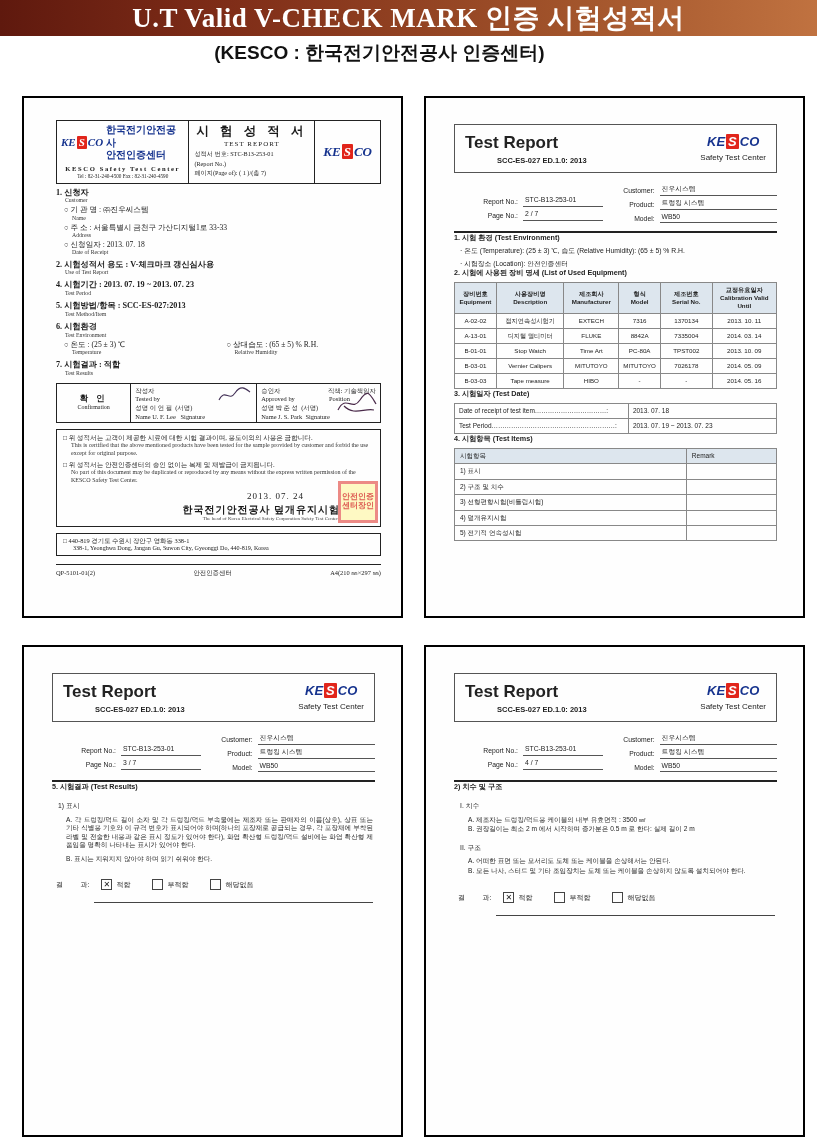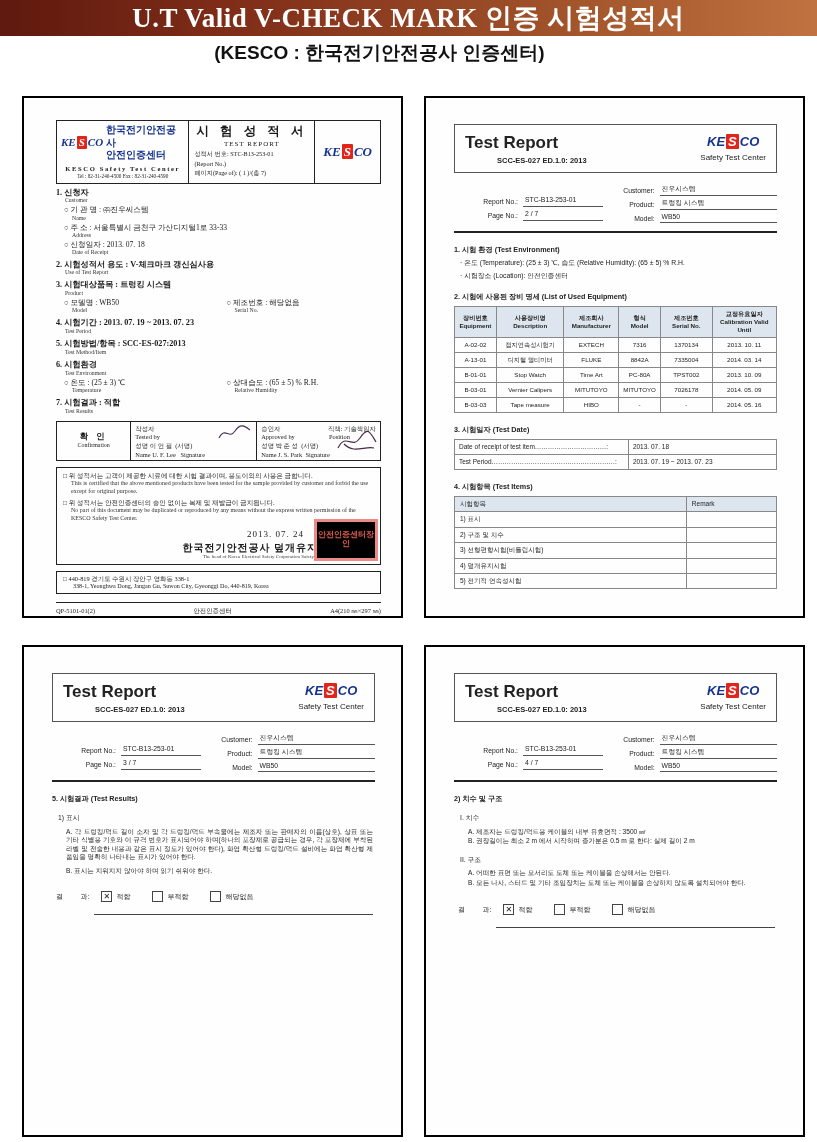--- a/index.html
+++ b/index.html
@@ -55,22 +55,22 @@
   .c3 .pos{display:flex;justify-content:space-between;}
   .sig-svg{position:absolute;top:2px;right:4px;}
   .notes{border:1.2px solid #222;margin-top:6px;padding:4px 6px 4px;position:relative;}
   .note .kr{font-size:6.6px;}
   .note .en{font-size:6px;color:#333;margin-left:8px;line-height:1.25;}
   .note+.note{margin-top:4px;}
   .issue{font-size:9px;letter-spacing:1px;text-align:right;margin-right:70px;margin-top:7px;}
   .head-kr{text-align:right;margin-right:34px;font-size:10px;font-weight:bold;
            letter-spacing:1px;margin-top:2px;}
   .head-en{text-align:right;margin-right:36px;font-size:5px;color:#444;}
-  .stamp{position:absolute;right:2px;bottom:3px;width:64px;height:42px;
-         background:#000000;border:3px solid #ec8a85;box-sizing:border-box;
+  .stamp{position:absolute;right:2px;bottom:3px;width:40px;height:42px;
+         background:#fef9c3;border:3px solid #ec8a85;box-sizing:border-box;
          display:flex;align-items:center;justify-content:center;overflow:hidden;}
   .stamp span{color:#dd5a52;font-weight:bold;font-size:8px;line-height:1.1;
               text-align:center;word-break:break-all;}
   .addr{border:1.2px solid #222;margin-top:6px;padding:3px 6px;font-size:6.4px;}
   .addr .en{margin-left:10px;font-size:6.1px;}
   .d1-foot{margin-top:8px;border-top:1.2px solid #222;padding-top:4px;
            display:flex;justify-content:space-between;font-size:6.4px;}
   
   .doc{position:absolute;inset:0;padding:26px 26px 0 28px;box-sizing:border-box;
        font-size:7px;color:#222;line-height:1.3;}
@@ -80,21 +80,21 @@
   .rstd{font-size:7.5px;font-weight:bold;margin-top:2px;margin-left:32px;}
   .rright{text-align:center;padding-top:2px;}
   .rcenter{font-size:8px;margin-top:4px;}
   .info{display:flex;margin-top:9px;}
   .info-left{width:46%;padding-left:12px;box-sizing:border-box;margin-top:11px;}
   .info-right{width:54%;box-sizing:border-box;}
   .irow{display:flex;align-items:flex-end;margin-top:3px;}
   .ilabel{width:52px;text-align:right;margin-right:5px;font-size:6.8px;flex:none;}
   .ival{flex:1;border-bottom:1px solid #555;font-size:6.8px;padding:0 2px 1px;}
   .divider{height:2px;background:#222;margin-top:8px;}
-  .sec-title{font-weight:bold;font-size:7.2px;margin-top:12px;}
+  .sec-title{font-weight:bold;font-size:7.2px;}
   .body-line{margin-top:4px;margin-left:6px;font-size:6.8px;}
   table{border-collapse:collapse;width:100%;margin-top:4px;}
   .et th,.et td{border:1px solid #888;font-size:6.2px;text-align:center;padding:3px 1px;}
   .et th{background:#dde6ee;}
   .et th .en{font-weight:bold;}
   .dt td{border:1px solid #888;font-size:6.5px;padding:3px 4px;text-align:left;}
   .dt td:first-child{width:54%;}
   .it th,.it td{border:1px solid #888;font-size:6.5px;text-align:left;padding:3px 5px;}
   .it th{background:#dde6ee;font-weight:normal;}
   .it .rem{width:28%;}
@@ -159,34 +159,20 @@
       <div class="sub-en">Address</div>
       <div class="sub">○ 신청일자 : 2013. 07. 18</div>
       <div class="sub-en">Date of Receipt</div>
     </div>
 
     <div class="sec">
       <div class="kr">2. 시험성적서 용도 : V-체크마크 갱신심사용</div>
       <div class="en">Use of Test Report</div>
     </div>
 
-    <div class="sec">
-      <div class="kr">3. 시험대상품목 : 트렁킹 시스템</div>
-      <div class="en">Product</div>
-      <div class="two-col">
-        <div>
-          <div class="sub">○ 모델명 : WB50</div>
-          <div class="sub-en">Model</div>
-        </div>
-        <div>
-          <div class="sub">○ 제조번호 : 해당없음</div>
-          <div class="sub-en">Serial No.</div>
-        </div>
-      </div>
-    </div>
 
     <div class="sec">
       <div class="kr">4. 시험기간 : 2013. 07. 19 ~ 2013. 07. 23</div>
       <div class="en">Test Period</div>
     </div>
 
     <div class="sec">
       <div class="kr">5. 시험방법/항목 : SCC-ES-027:2013</div>
       <div class="en">Test Method/Item</div>
     </div>

